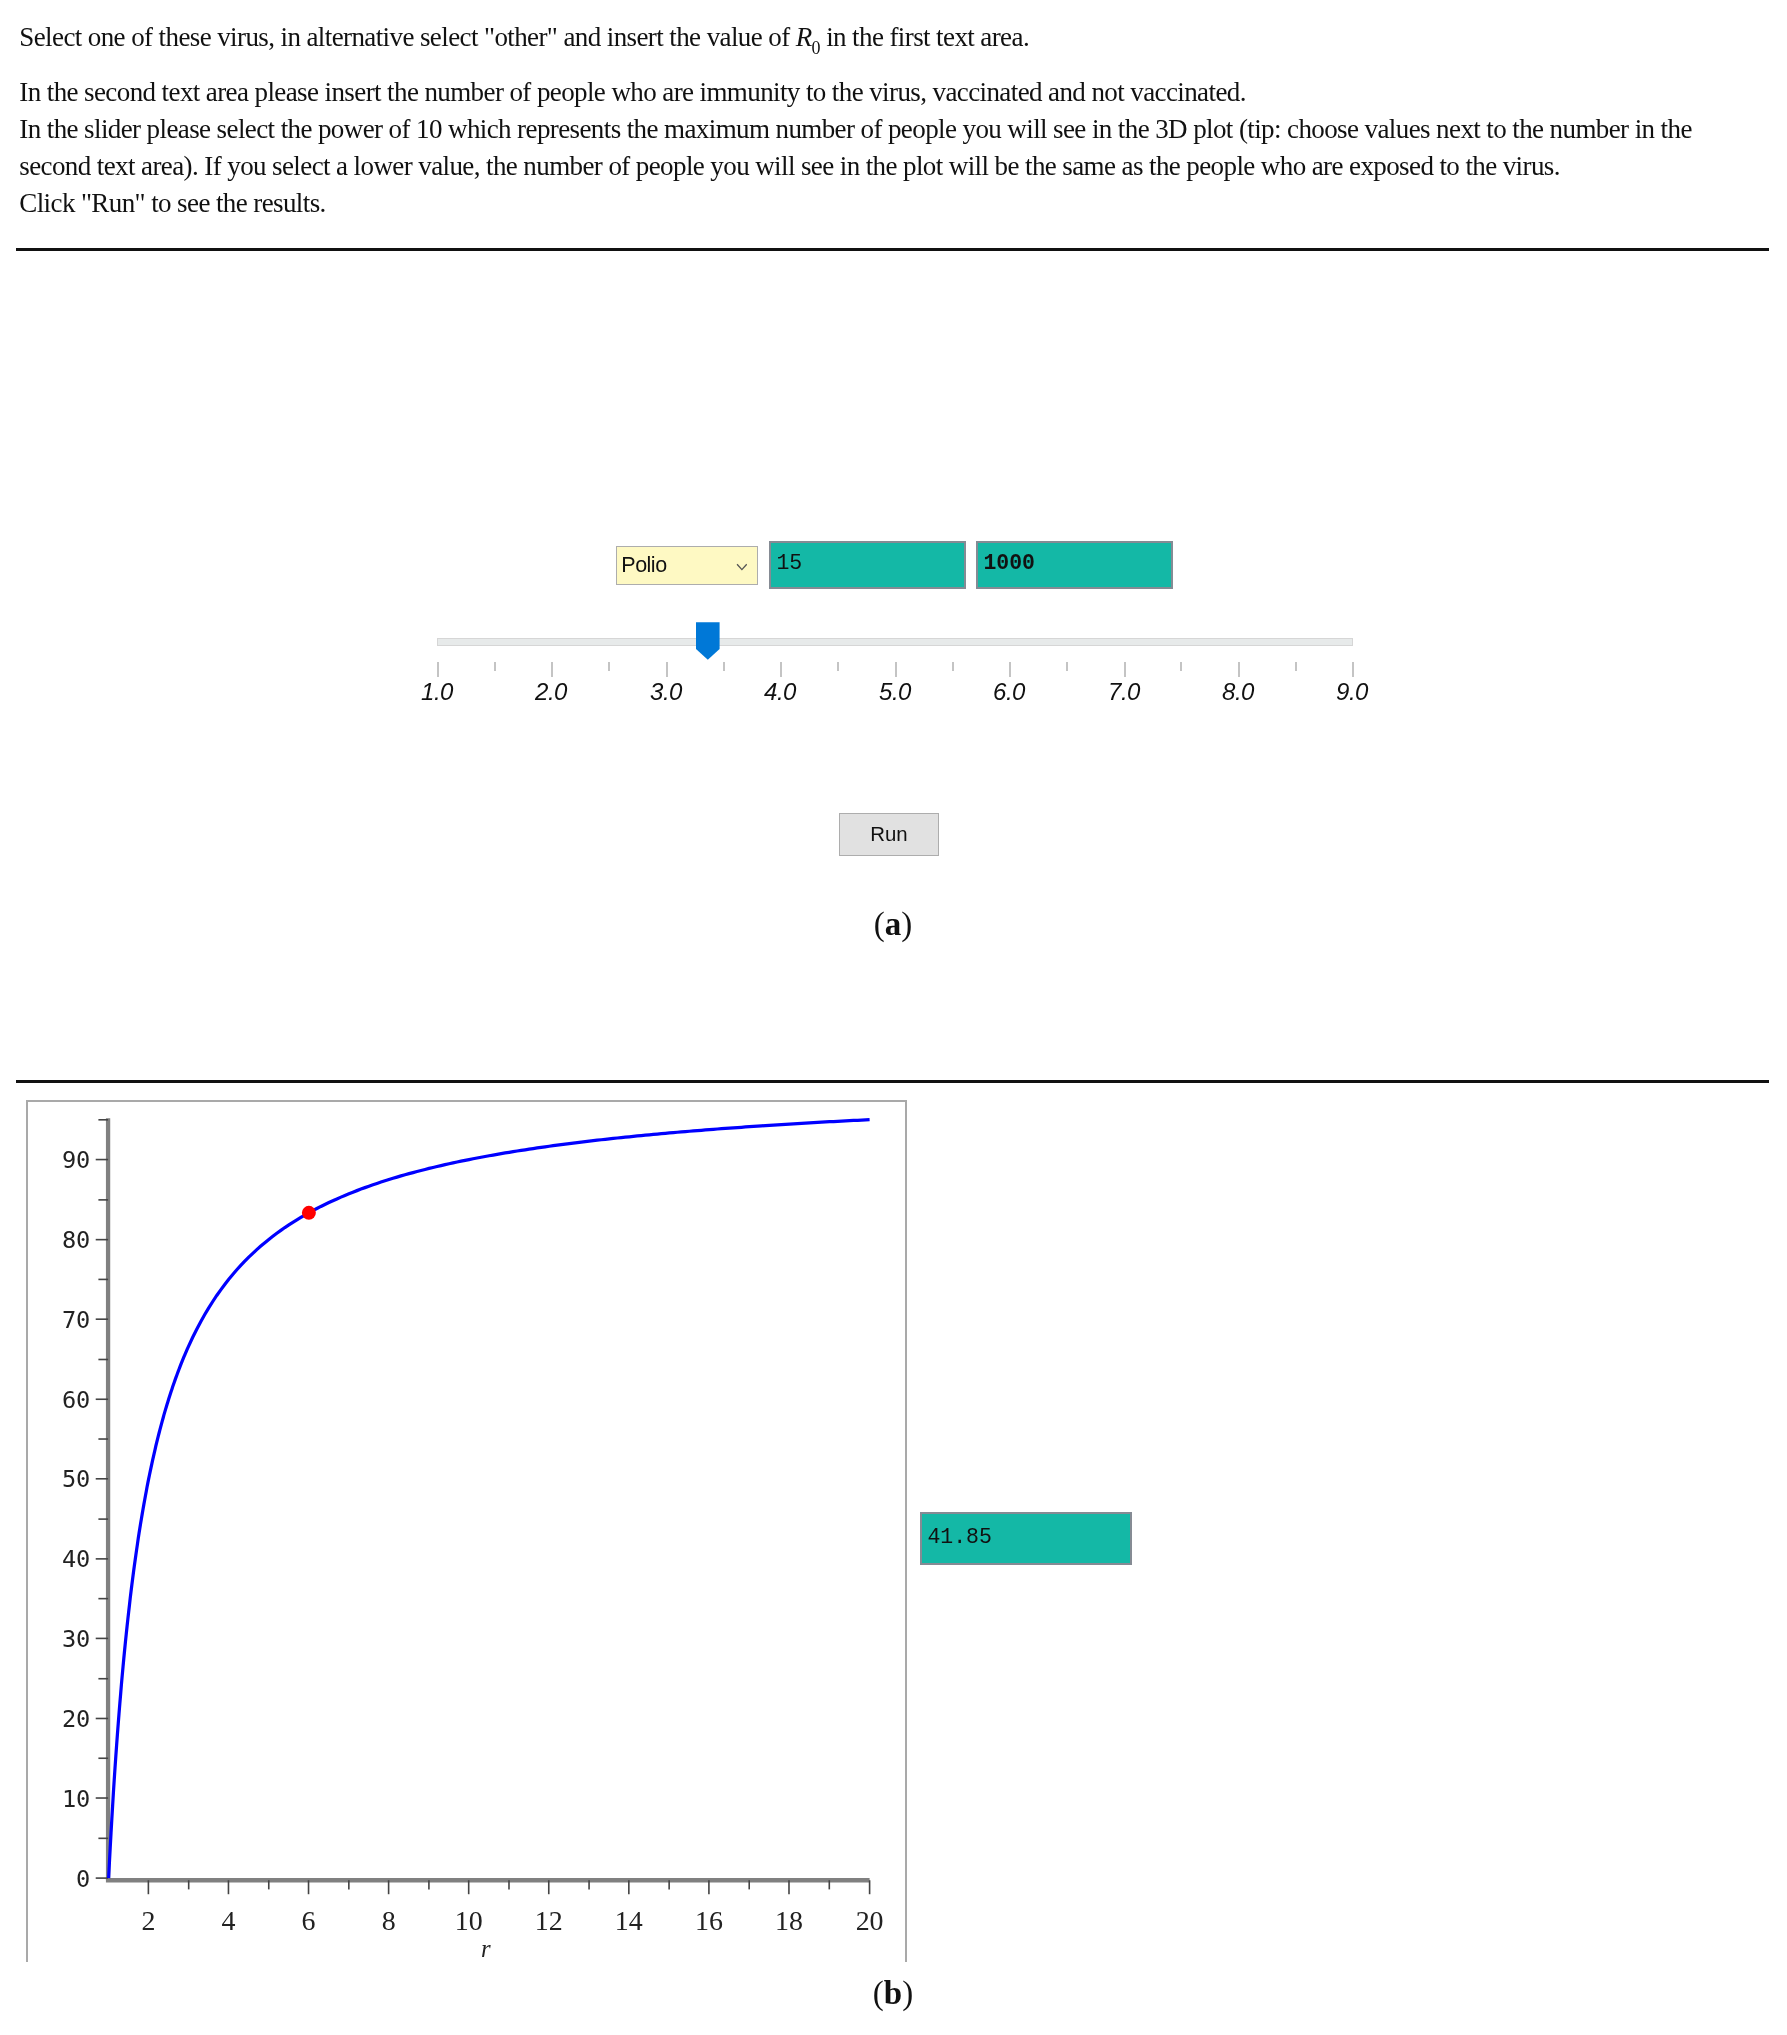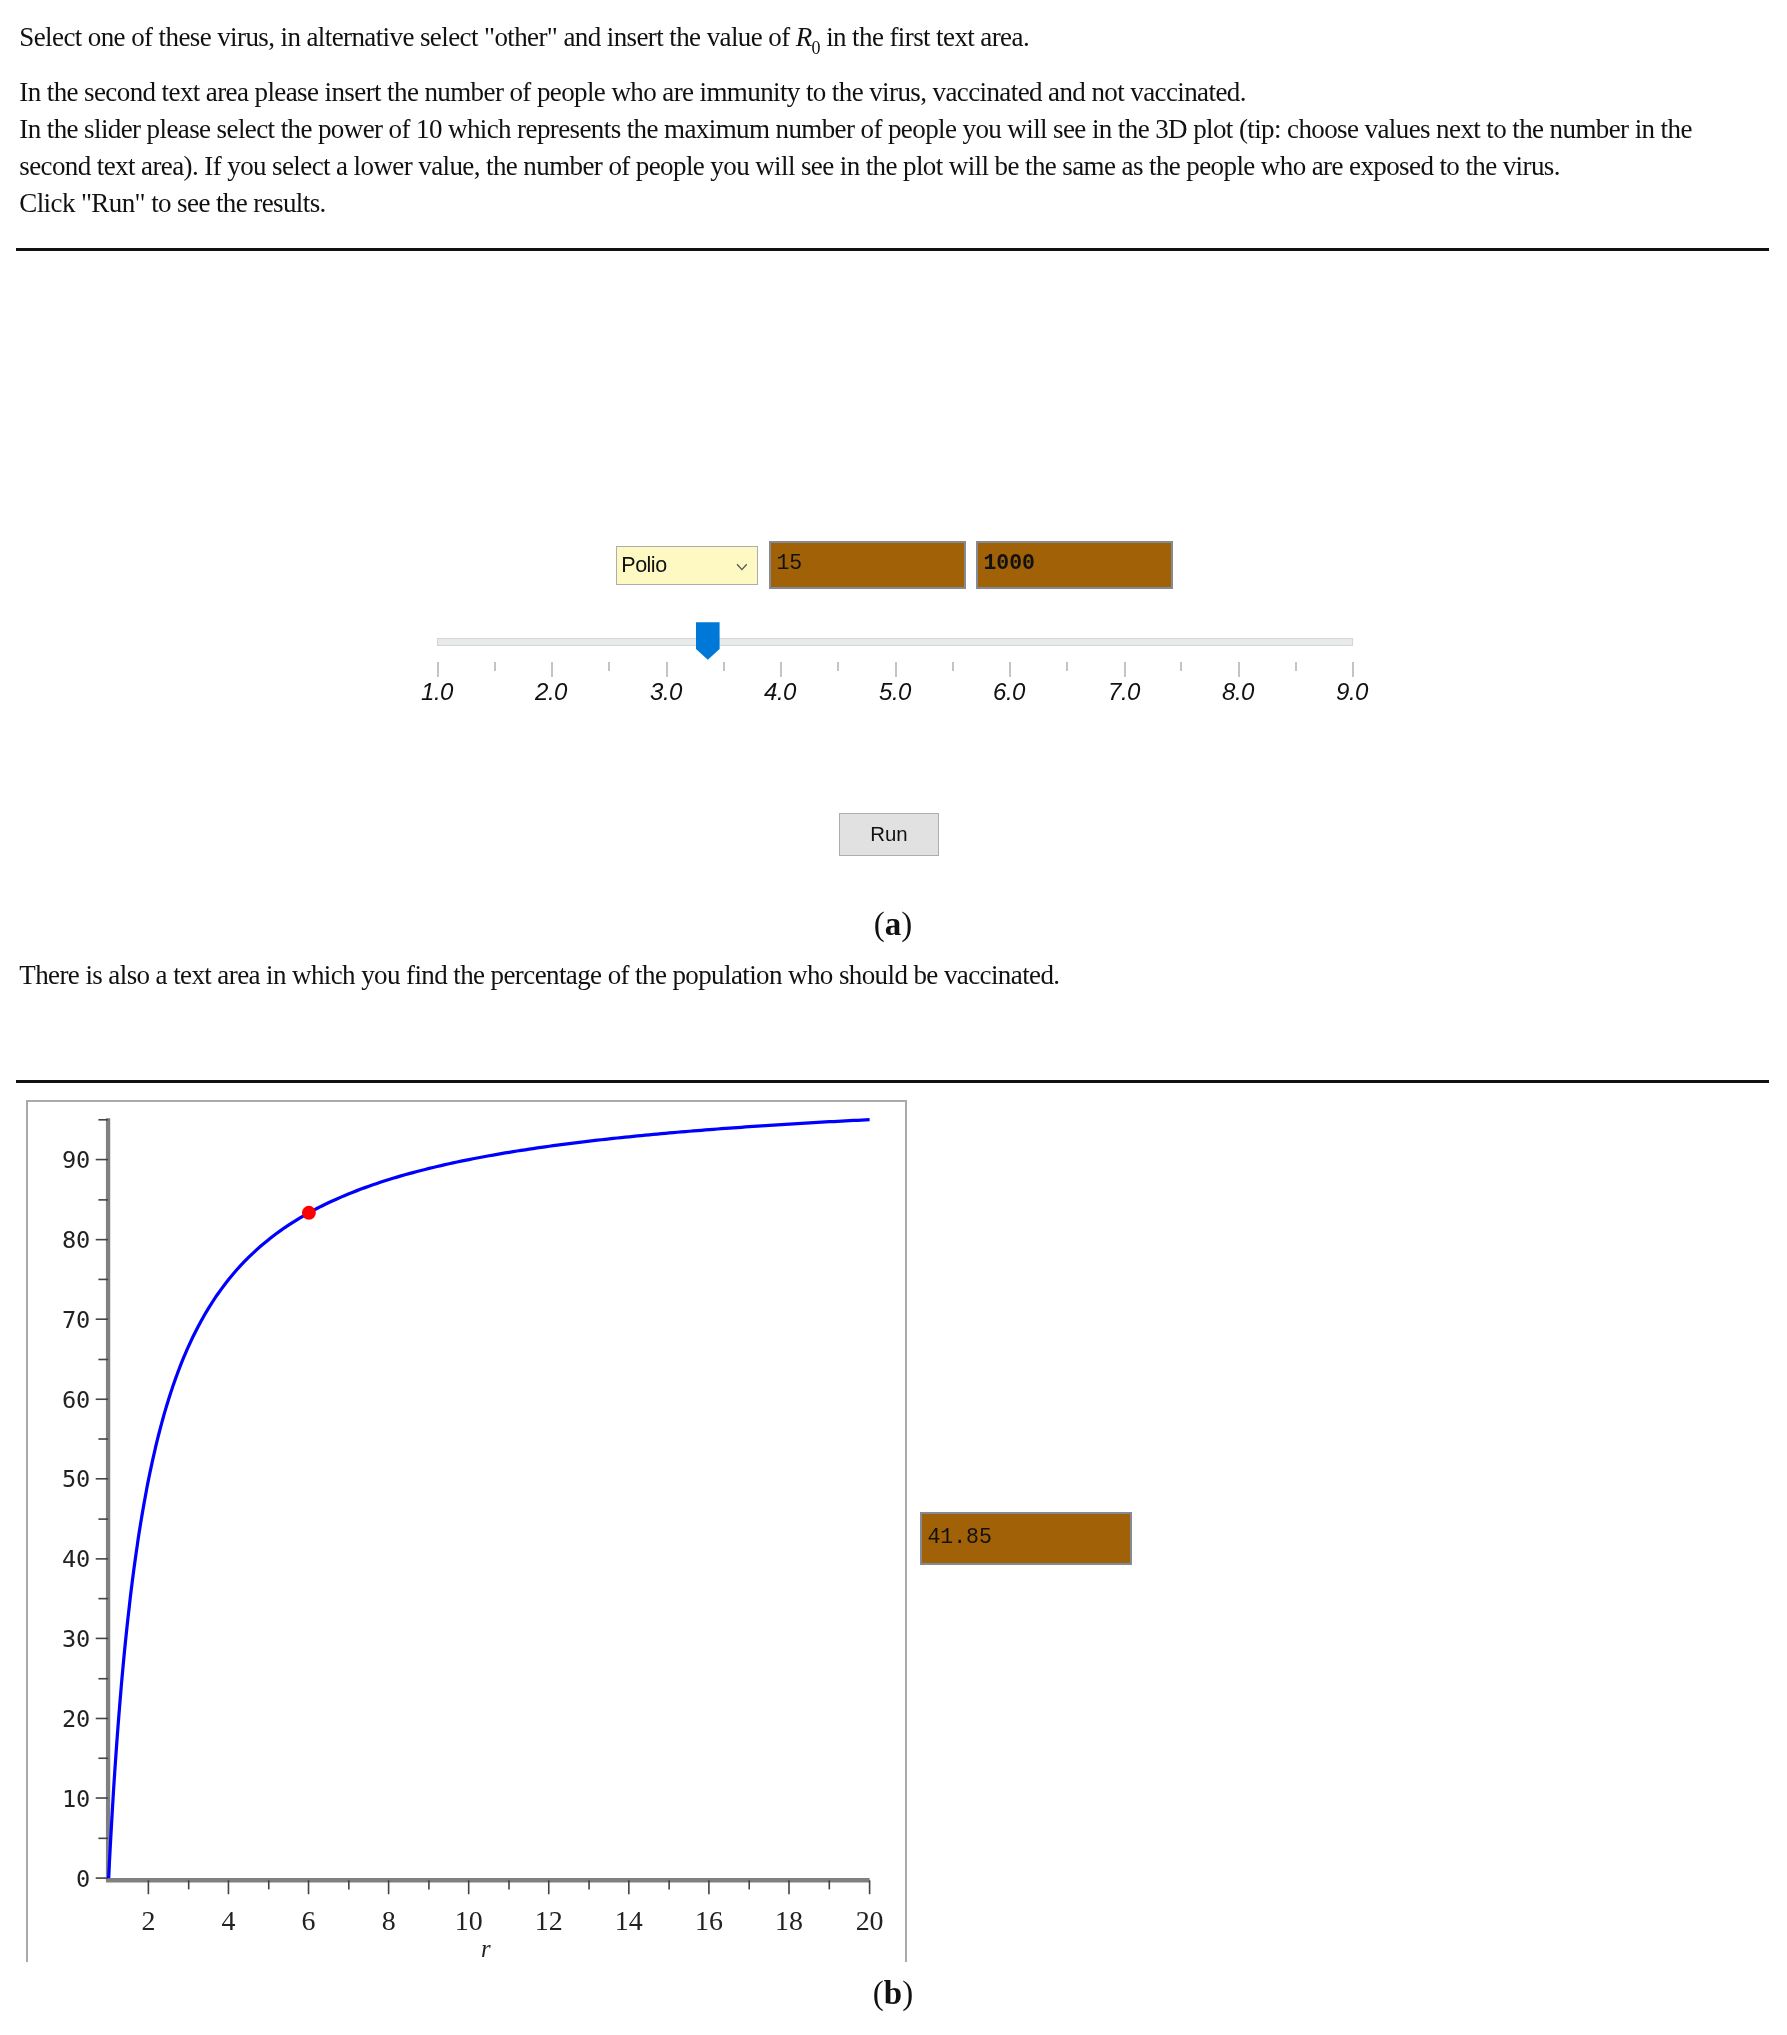--- a/index.html
+++ b/index.html
@@ -9,21 +9,21 @@
   .para p { margin:0; }
   .rule { position:absolute; left:16px; width:1753px; height:2.7px; background:#111; }
   .sub { font-size:18px; vertical-align:-7.5px; }
   .ital { font-style:italic; }
 
   .select { position:absolute; left:616px; top:546px; width:142px; height:39px;
             background:#fef9c3; border:1.6px solid #adadad; box-sizing:border-box;
             font-family:"Liberation Sans","DejaVu Sans",sans-serif; font-size:21.5px; letter-spacing:-0.5px; }
   .select .val { position:absolute; left:4.3px; top:6.4px; }
   .select .chev { position:absolute; right:9.7px; top:14px; width:11.8px; height:11.8px; }
-  .tbox { position:absolute; background:#a16207; border:2.1px solid #858b94; box-sizing:border-box;
+  .tbox { position:absolute; background:#14b8a6; border:2.1px solid #858b94; box-sizing:border-box;
           font-family:"Liberation Mono","DejaVu Sans Mono",monospace; font-size:21.5px; color:#111; }
   .tbox span { position:absolute; left:5.4px; top:7.5px; }
 
   .slider-track { position:absolute; left:437px; top:638px; width:916px; height:7.5px;
                   background:#e7eaea; border:1.6px solid #d6d6d6; box-sizing:border-box; }
   .slider-thumb { position:absolute; left:697px; top:622px; width:23.6px; height:38px; }
   .tick { position:absolute; width:1.6px; background:#c4c4c4; }
   .tlabel { position:absolute; top:678px; font-family:"Liberation Sans","DejaVu Sans",sans-serif;
             font-size:24px; transform:translateX(-50%); letter-spacing:-0.5px;font-style:italic; }
 
@@ -96,21 +96,20 @@
 <span class="tlabel" style="left:1238px;">8.0</span>
 <span class="tlabel" style="left:1352px;">9.0</span>
 
 <div class="run-btn">Run</div>
 
 <div class="caption" style="left:893px; top:906px;">
   <span class="paren">(</span><span>a</span><span class="paren">)</span>
 </div>
 
 <div class="para" style="top:957px;">
-  <p>There is also a text area in which you find the percentage of the population who should be vaccinated.</p>
 </div>
 <div class="rule" style="top:1080px;"></div>
 
 <div class="plot-frame">
   <svg class="plot-svg" width="876" height="860" viewBox="0 0 1630 1600">
 
     <line x1="149" y1="30" x2="149" y2="1448" stroke="#808080" stroke-width="8"></line>
     <line x1="145" y1="1448" x2="1566" y2="1448" stroke="#808080" stroke-width="8"></line>
     <g stroke="#444" stroke-width="3">
       <line x1="126" y1="1444" x2="149" y2="1444"></line>

